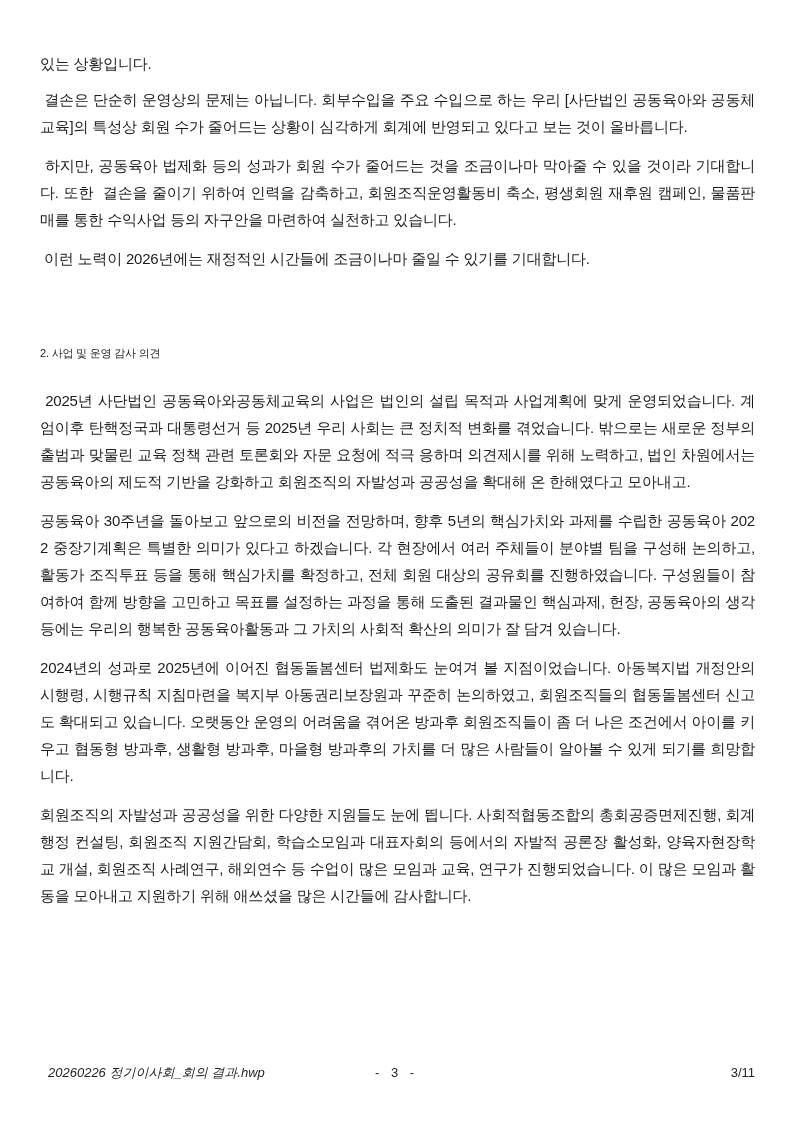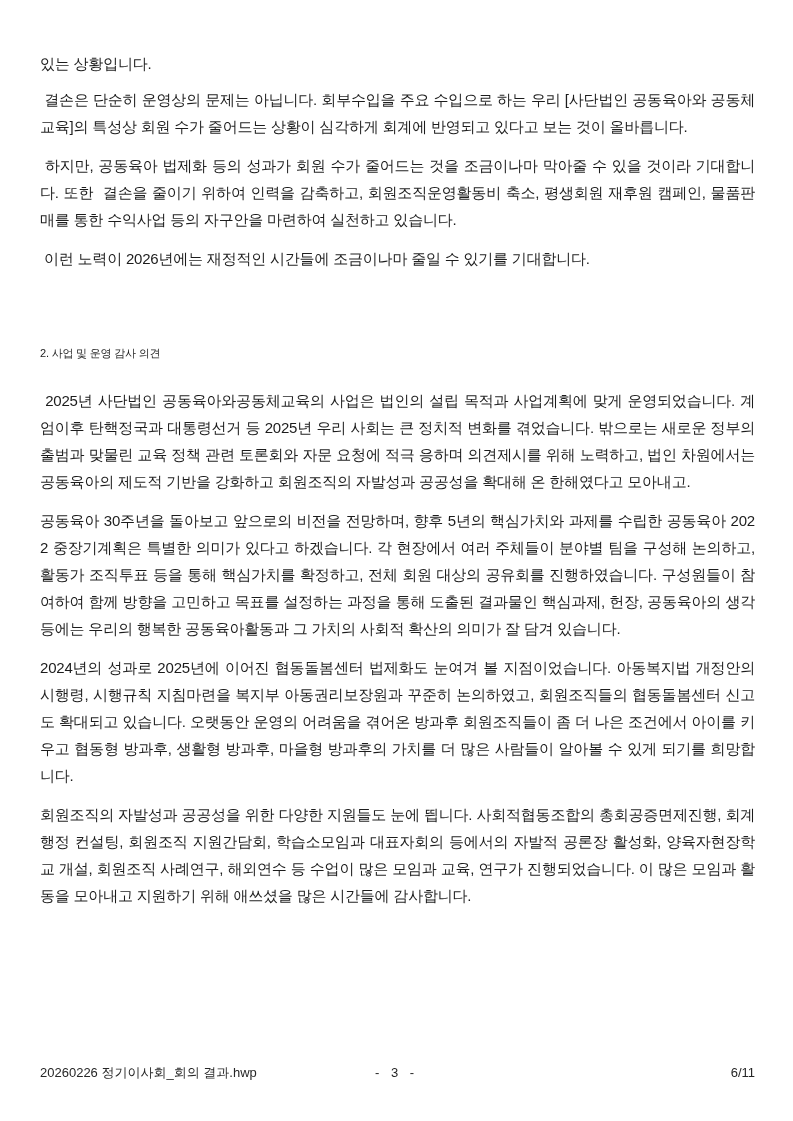--- a/index.html
+++ b/index.html
@@ -46,22 +46,23 @@
     left: 40px;
     right: 38px;
     top: 1064px;
     height: 18px;
     font-size: 13px;
     line-height: 18px;
     color: #262626;
   }
   .footer-filename {
     position: absolute;
-    left: 0;
+    left: 8px;
     top: 0;
+    font-style: italic;
   }
   .footer-page-number {
     position: absolute;
     left: 50%;
     top: 0;
     transform: translateX(-52%);
     letter-spacing: 4px;
     white-space: pre;
   }
   .footer-page-indicator {
@@ -85,16 +86,16 @@
 
     <p> 2025년 사단법인 공동육아와공동체교육의 사업은 법인의 설립 목적과 사업계획에 맞게 운영되었습니다. 계엄이후 탄핵정국과 대통령선거 등 2025년 우리 사회는 큰 정치적 변화를 겪었습니다. 밖으로는 새로운 정부의 출범과 맞물린 교육 정책 관련 토론회와 자문 요청에 적극 응하며 의견제시를 위해 노력하고, 법인 차원에서는 공동육아의 제도적 기반을 강화하고 회원조직의 자발성과 공공성을 확대해 온 한해였다고 모아내고.</p>
     <p>공동육아 30주년을 돌아보고 앞으로의 비전을 전망하며, 향후 5년의 핵심가치와 과제를 수립한 공동육아 2022 중장기계획은 특별한 의미가 있다고 하겠습니다. 각 현장에서 여러 주체들이 분야별 팀을 구성해 논의하고, 활동가 조직투표 등을 통해 핵심가치를 확정하고, 전체 회원 대상의 공유회를 진행하였습니다. 구성원들이 참여하여 함께 방향을 고민하고 목표를 설정하는 과정을 통해 도출된 결과물인 핵심과제, 헌장, 공동육아의 생각 등에는 우리의 행복한 공동육아활동과 그 가치의 사회적 확산의 의미가 잘 담겨 있습니다.</p>
     <p>2024년의 성과로 2025년에 이어진 협동돌봄센터 법제화도 눈여겨 볼 지점이었습니다. 아동복지법 개정안의 시행령, 시행규칙 지침마련을 복지부 아동권리보장원과 꾸준히 논의하였고, 회원조직들의 협동돌봄센터 신고도 확대되고 있습니다. 오랫동안 운영의 어려움을 겪어온 방과후 회원조직들이 좀 더 나은 조건에서 아이를 키우고 협동형 방과후, 생활형 방과후, 마을형 방과후의 가치를 더 많은 사람들이 알아볼 수 있게 되기를 희망합니다.</p>
     <p>회원조직의 자발성과 공공성을 위한 다양한 지원들도 눈에 띕니다. 사회적협동조합의 총회공증면제진행, 회계 행정 컨설팅, 회원조직 지원간담회, 학습소모임과 대표자회의 등에서의 자발적 공론장 활성화, 양육자현장학교 개설, 회원조직 사례연구, 해외연수 등 수업이 많은 모임과 교육, 연구가 진행되었습니다. 이 많은 모임과 활동을 모아내고 지원하기 위해 애쓰셨을 많은 시간들에 감사합니다.</p>
   </div>
 
   <div class="page-footer">
     <span class="footer-filename">20260226 정기이사회_회의 결과.hwp</span>
     <span class="footer-page-number">- 3 -</span>
-    <span class="footer-page-indicator">6/11</span>
+    <span class="footer-page-indicator">3/11</span>
   </div>
 
 </div>
 
 </body></html>

